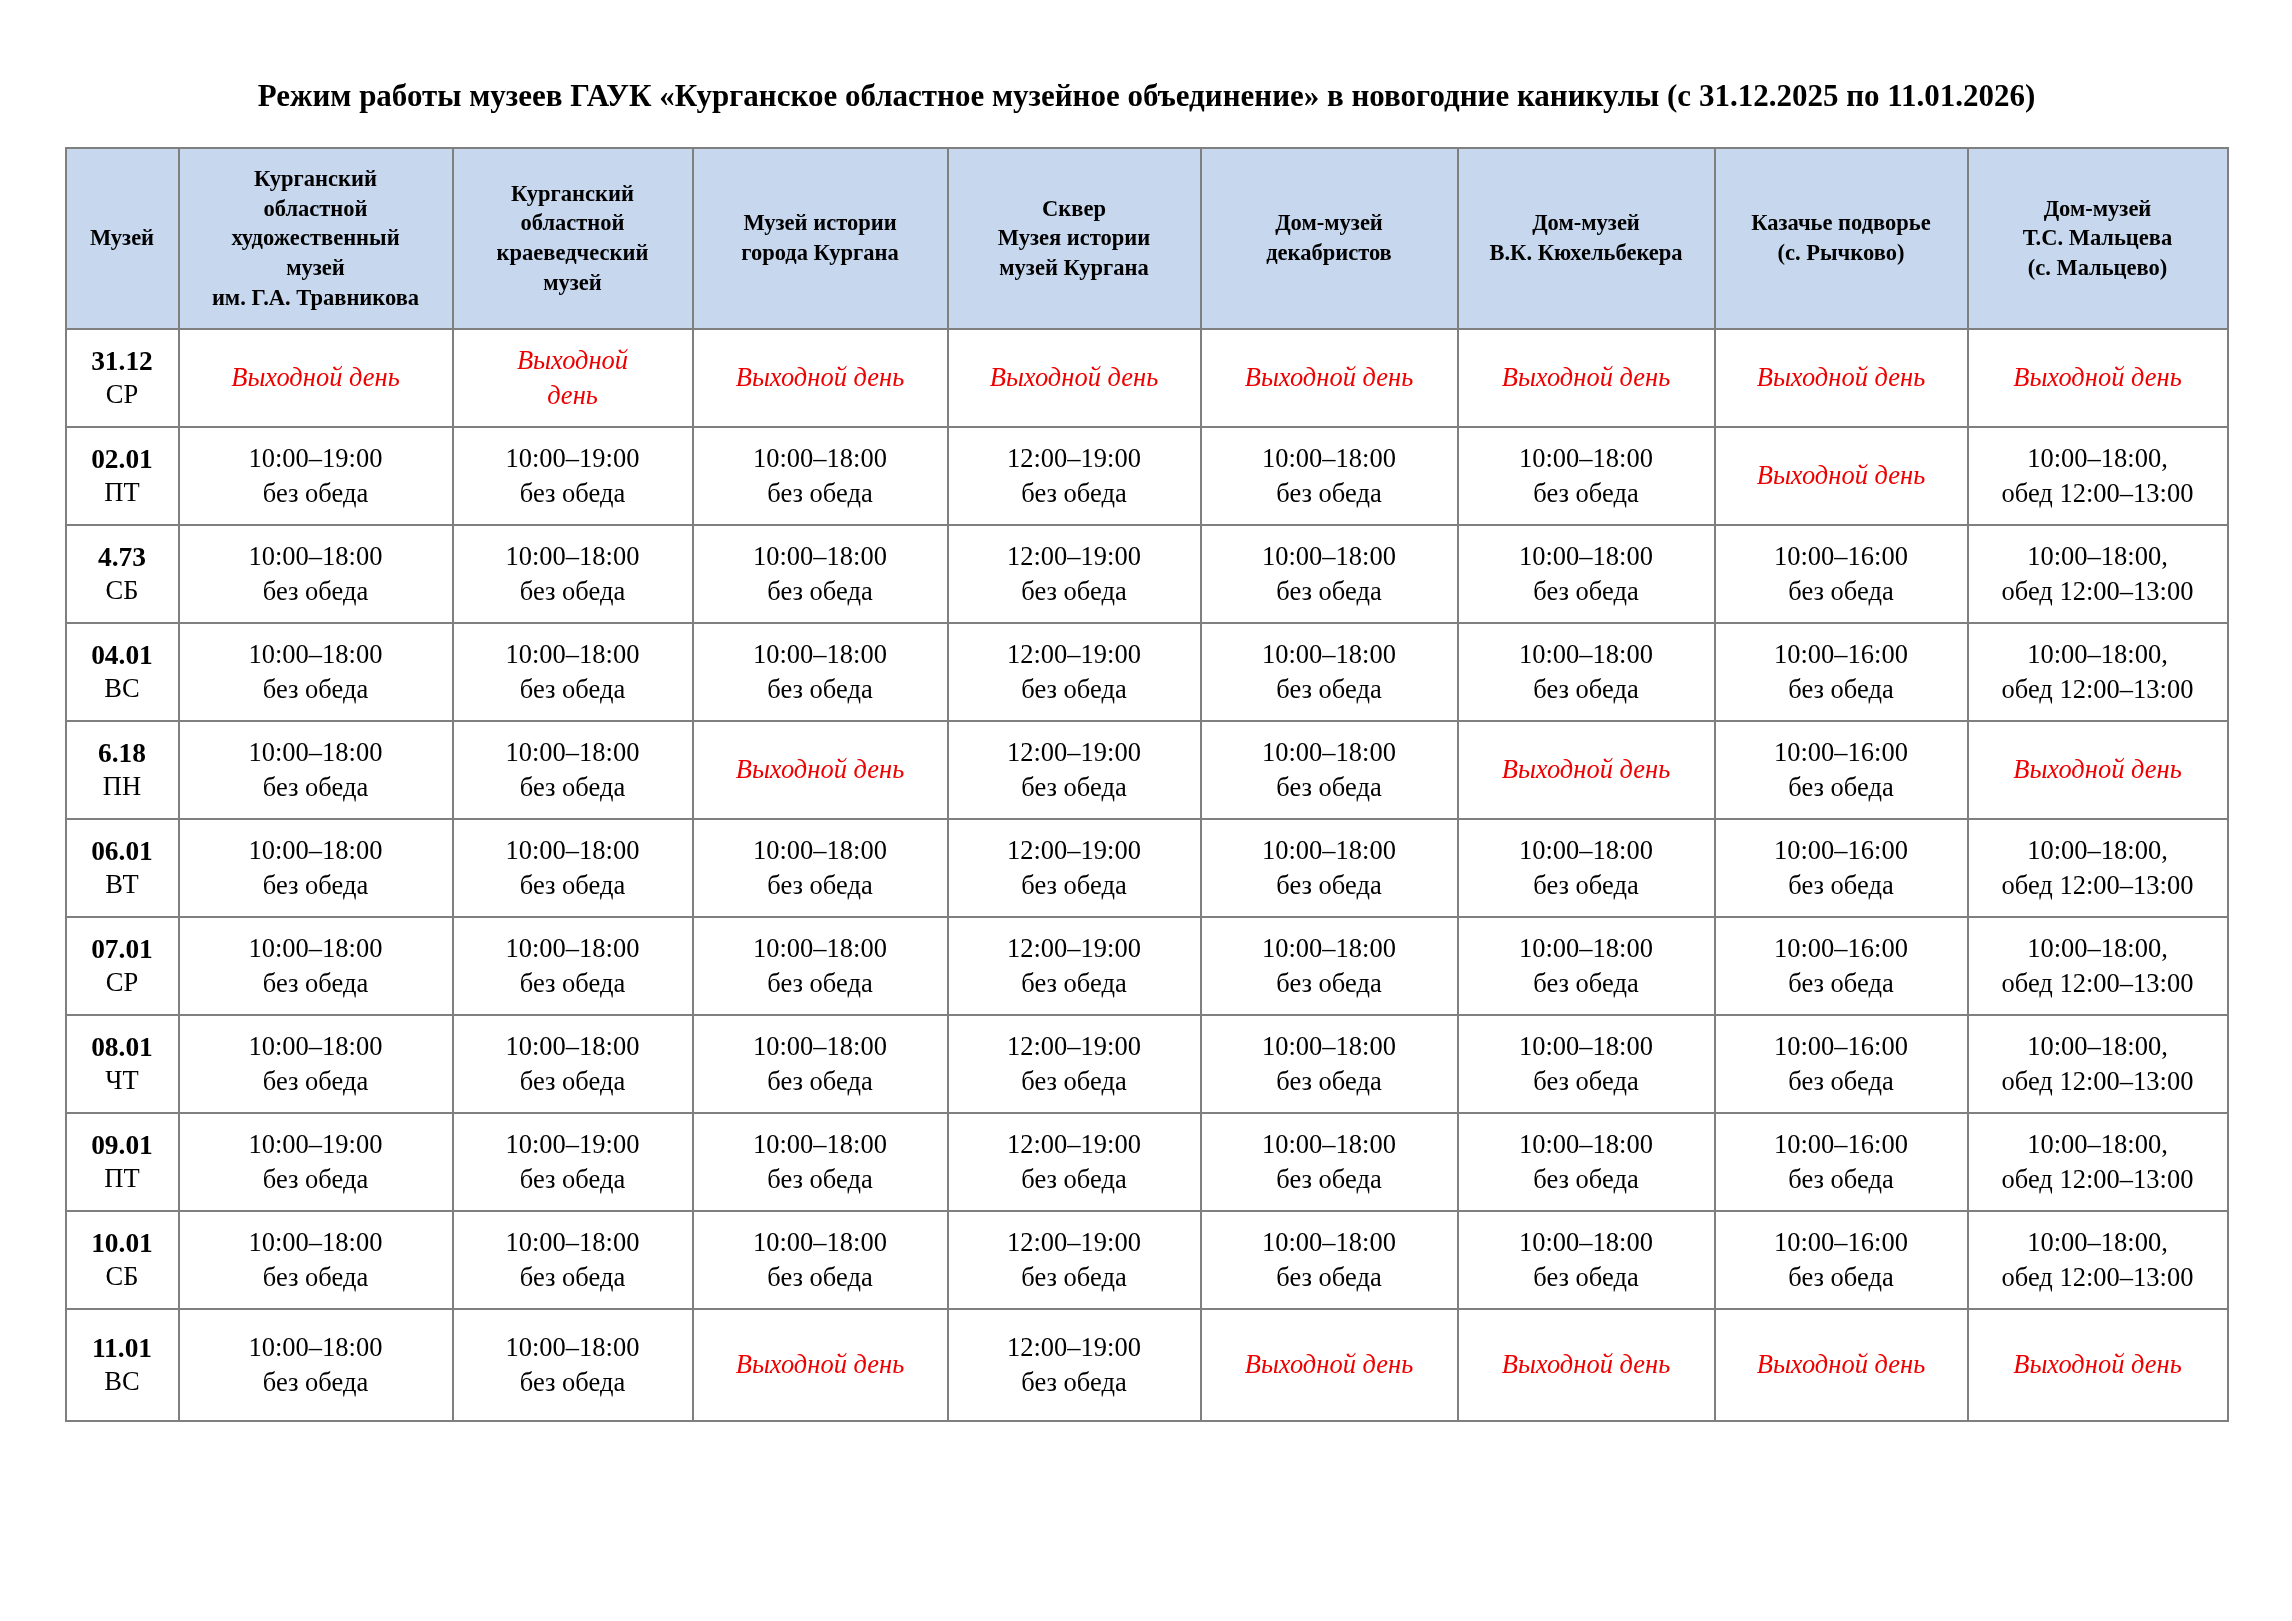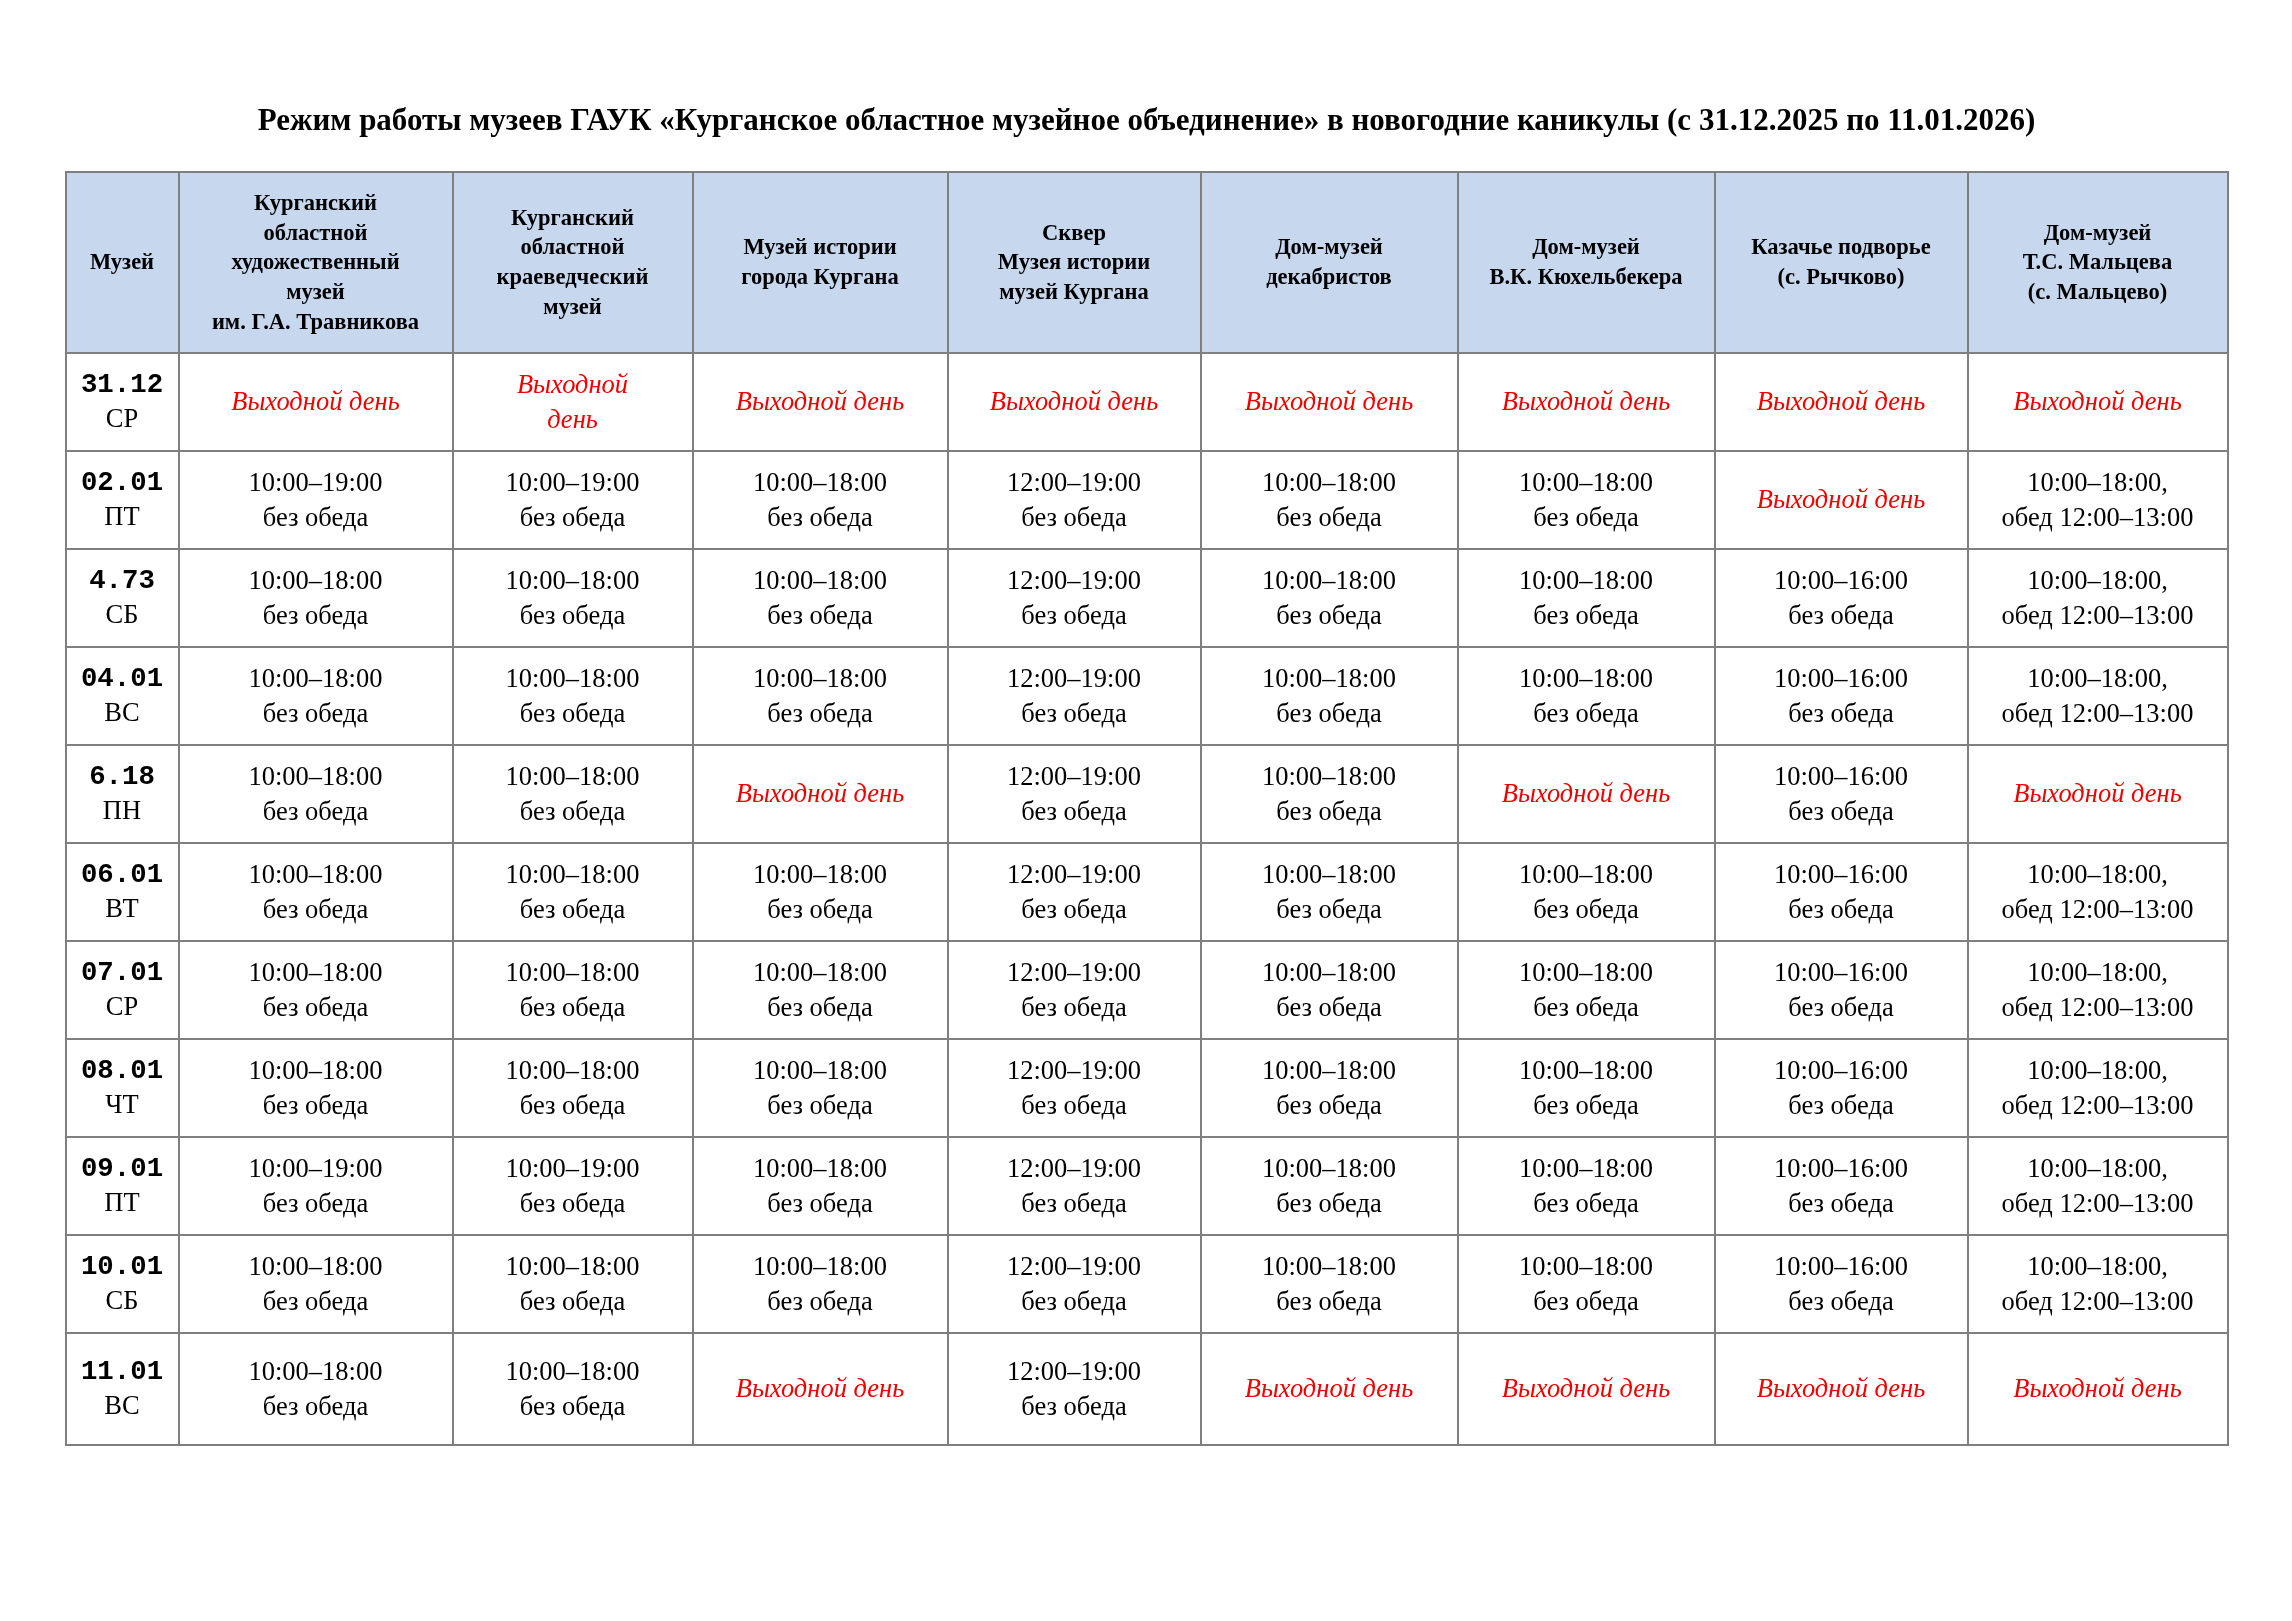--- a/index.html
+++ b/index.html
@@ -16,21 +16,21 @@
     background: var(--page-bg);
   }
   body {
     width: 2293px;
     height: 1621px;
     font-family: "Liberation Serif", "DejaVu Serif", serif;
     color: var(--text);
   }
   .title {
     margin: 0;
-    padding: 102px 39px 0 39px;
+    padding: 78px 39px 0 39px;
     text-align: center;
     font-size: 31px;
     line-height: 1.15;
     font-weight: bold;
     color: var(--text);
   }
   table.schedule {
     border-collapse: collapse;
     table-layout: fixed;
     width: 2161px;
@@ -55,21 +55,21 @@
     height: 181px;
   }
   table.schedule td {
     font-size: 26.5px;
     line-height: 1.32;
     height: 98px;
     background: #ffffff;
   }
   table.schedule tbody tr:last-child td { height: 112px; }
   td.date-cell { font-size: 26.5px; }
-  .date-num { font-weight: bold; font-size: 27.4px; line-height: 1.25; font-family: Liberation Mono, monospace; }
+  .date-num { font-weight: bold; font-size: 27.4px; line-height: 1.25; }
   .date-day { font-weight: normal; font-size: 26.5px; line-height: 1.25; }
   td.closed {
     color: var(--closed);
     font-style: italic;
     font-size: 27.4px;
   }
 </style>
 </head>
 <body>
 

